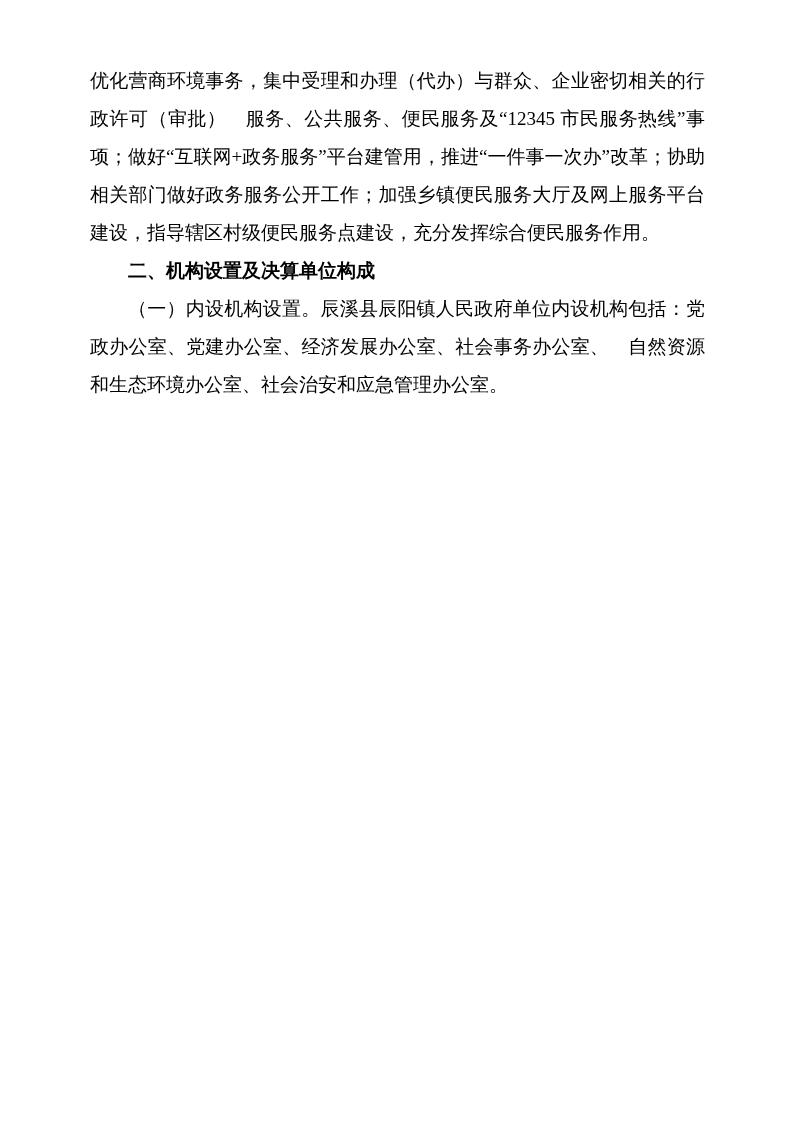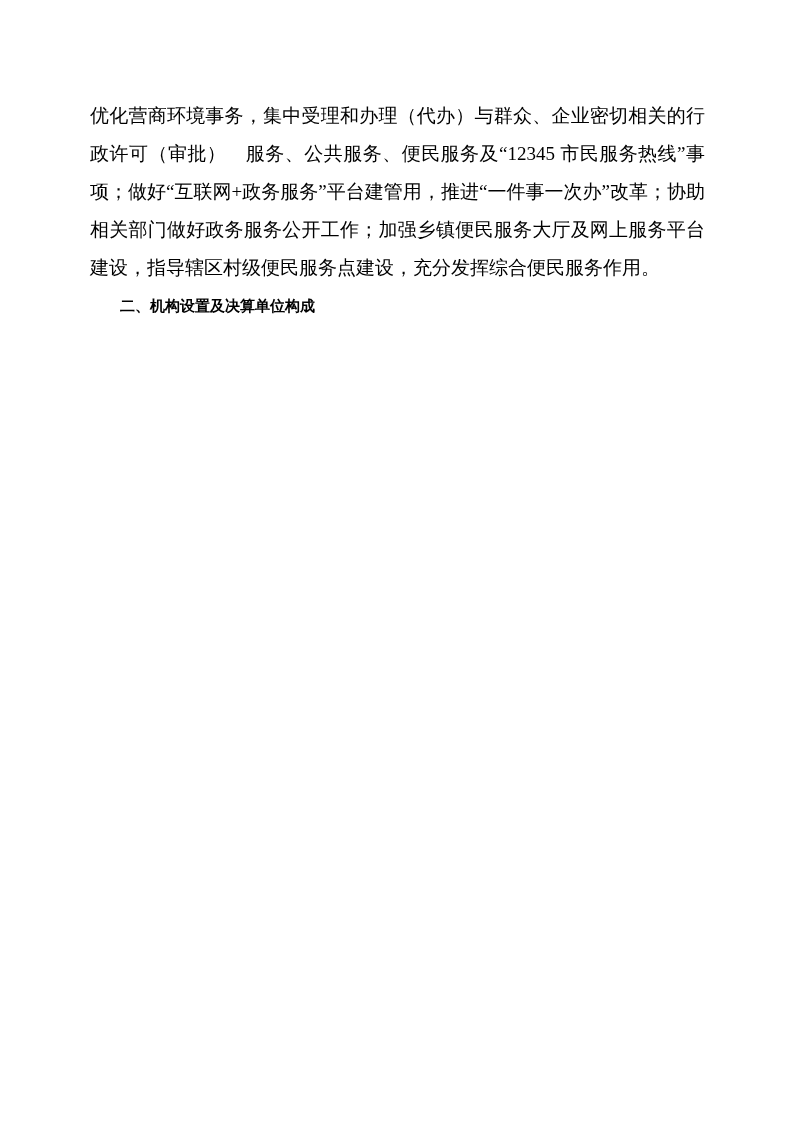--- a/index.html
+++ b/index.html
@@ -7,21 +7,21 @@
     padding: 0;
     background: #ffffff;
   }
   .page {
     position: relative;
     width: 793px;
     height: 1122px;
     margin: 0 auto;
     background: #ffffff;
     box-sizing: border-box;
-    padding: 97px 88px 0 90px;
+    padding: 62px 88px 0 90px;
     overflow: hidden;
   }
   .doc-text {
     font-family: "Liberation Serif", "DejaVu Serif", serif;
     color: #000000;
     font-size: 19px;
     line-height: 38px;
     text-align: justify;
   }
   p.para {
@@ -30,30 +30,31 @@
     text-indent: 2em;
   }
   p.para.no-indent {
     text-indent: 0;
   }
   h2.heading {
     margin: 0;
     padding: 0;
     font-family: "Liberation Sans", "DejaVu Sans", sans-serif;
     font-weight: bold;
-    font-size: 15px;
+    font-size: 19px;
     line-height: 38px;
     text-indent: 2em;
     color: #000000;
     text-align: left;
   }
 </style>
 </head>
 <body>
 
 <div class="page doc-text">
   <p class="para no-indent">优化营商环境事务，集中受理和办理（代办）与群众、企业密切相关的行政许可（审批）　服务、公共服务、便民服务及“12345 市民服务热线”事项；做好“互联网+政务服务”平台建管用，推进“一件事一次办”改革；协助相关部门做好政务服务公开工作；加强乡镇便民服务大厅及网上服务平台建设，指导辖区村级便民服务点建设，充分发挥综合便民服务作用。</p>
 
 
   <h2 class="heading">二、机构设置及决算单位构成</h2>
 
+  <p class="para">（一）内设机构设置。辰溪县辰阳镇人民政府单位内设机构包括：党政办公室、党建办公室、经济发展办公室、社会事务办公室、　自然资源和生态环境办公室、社会治安和应急管理办公室。</p>
 
 </div>
 
 </body></html>

